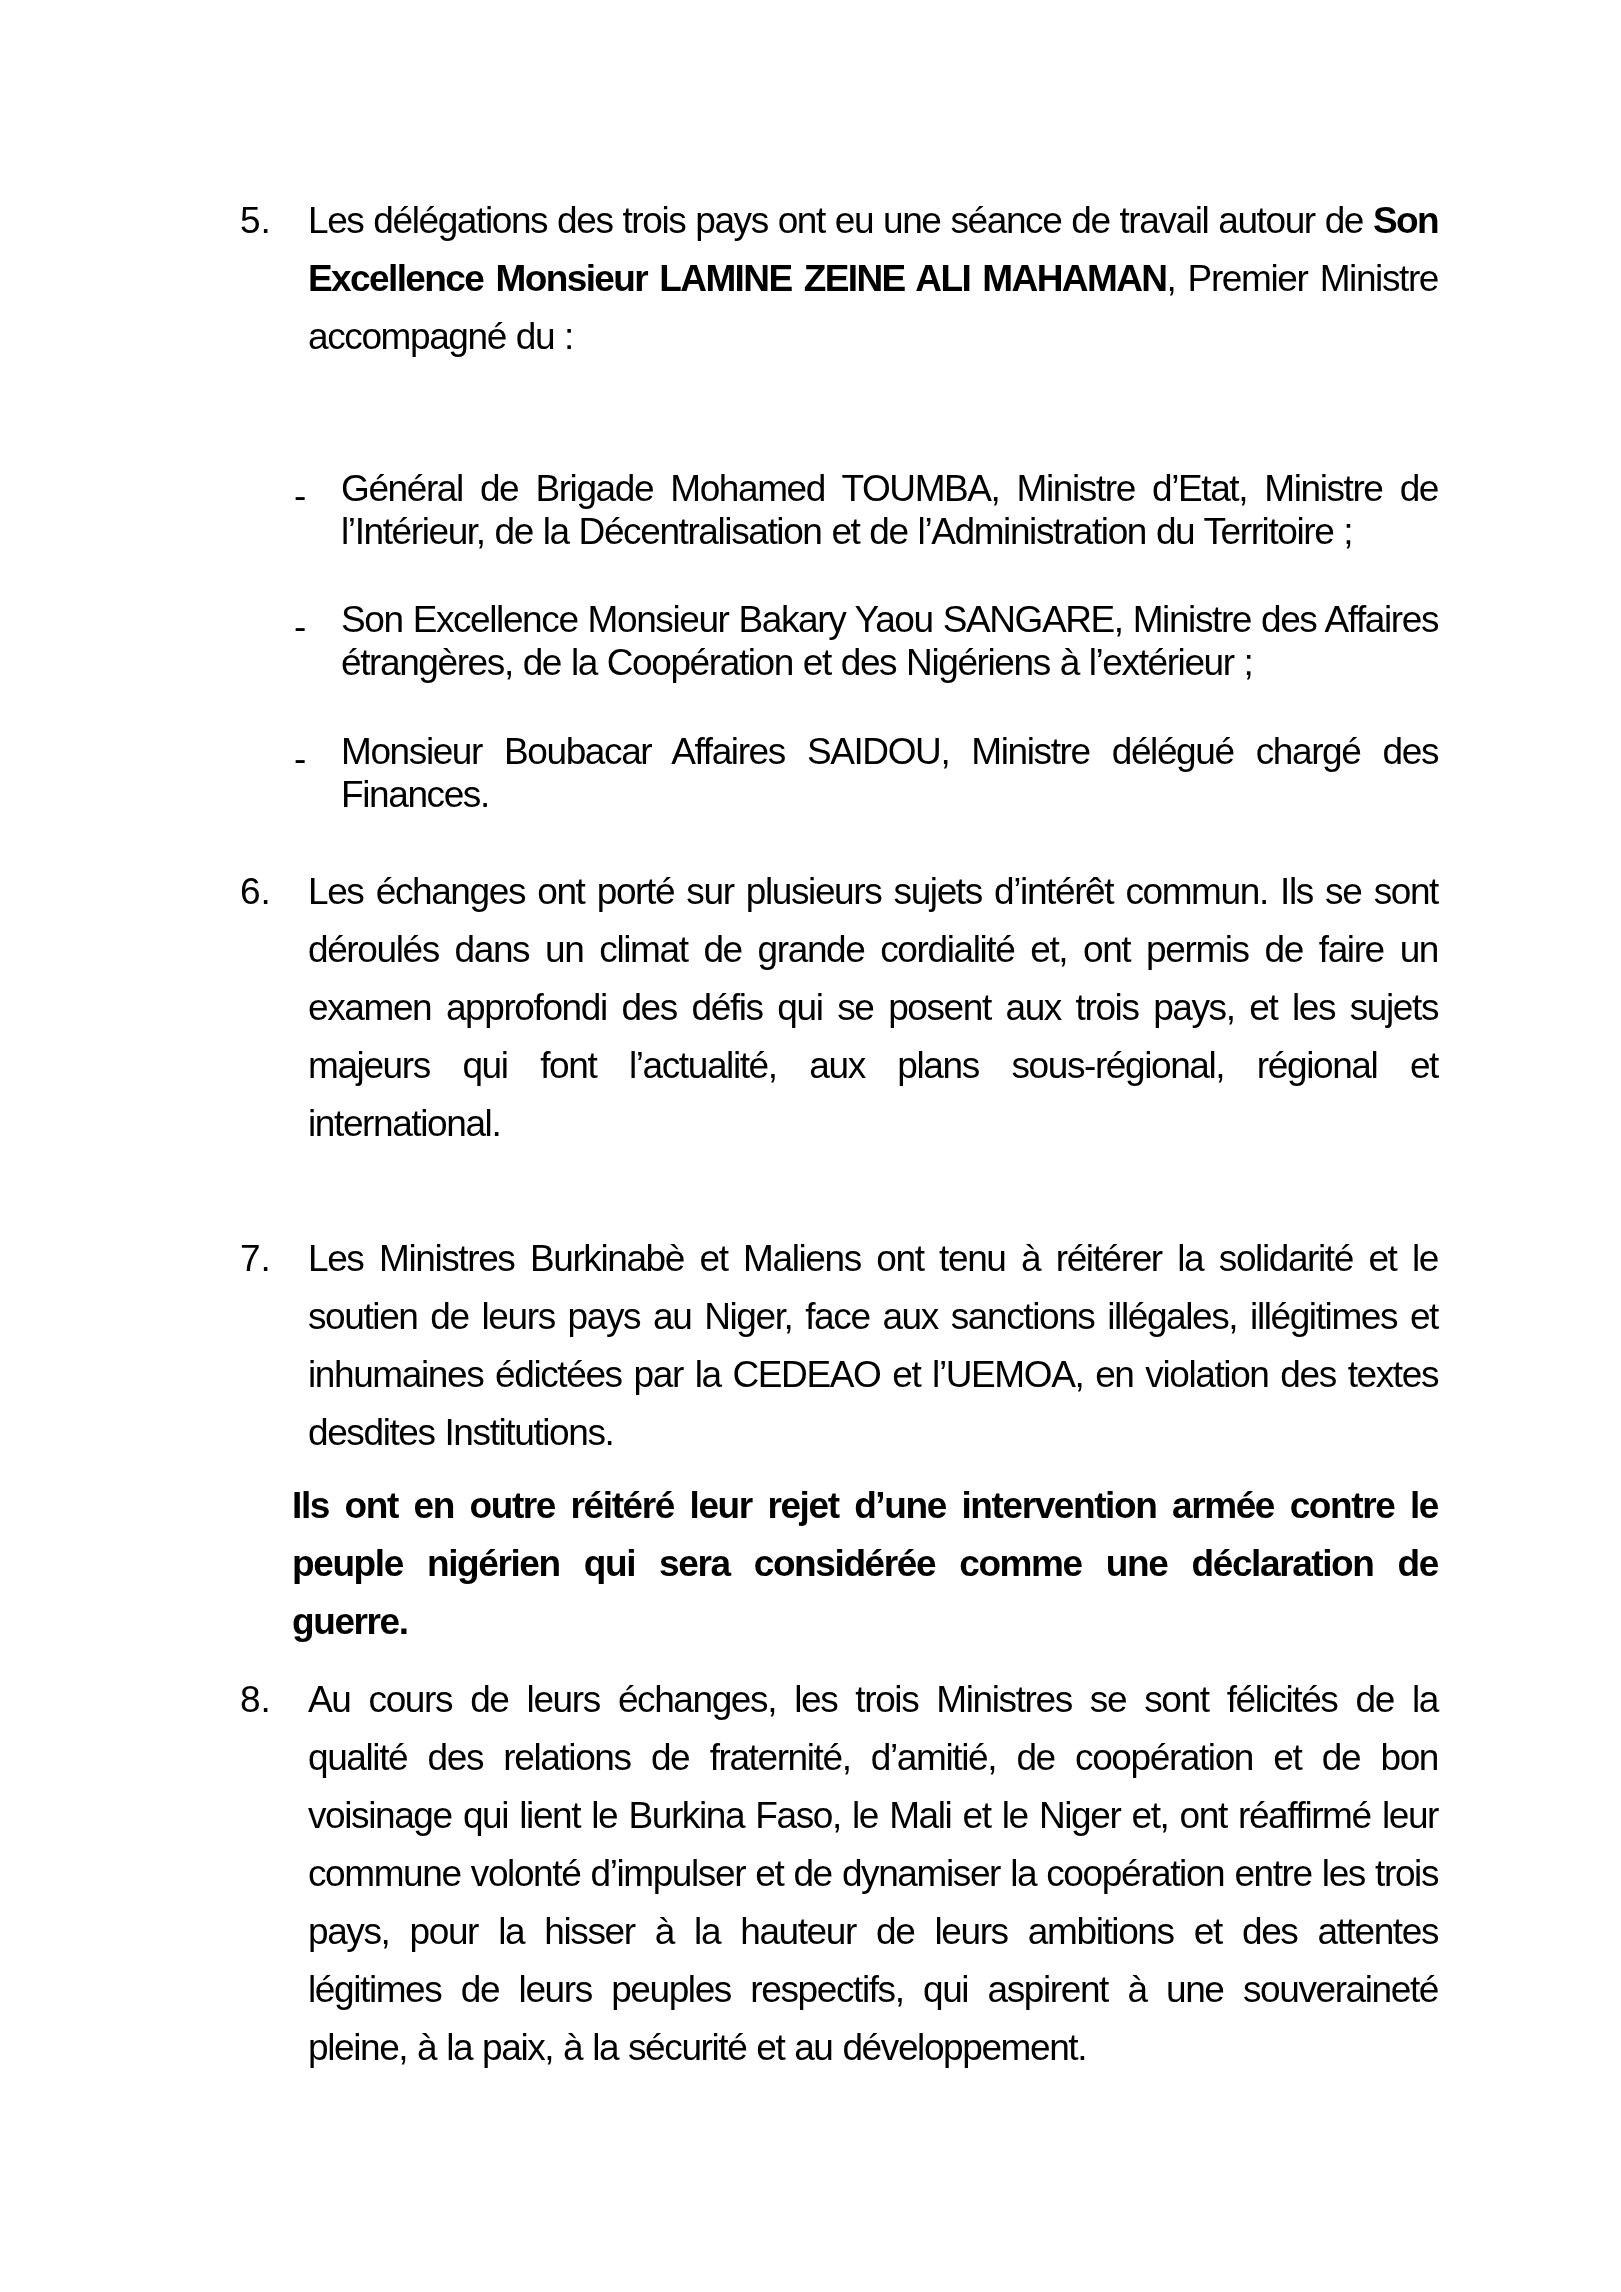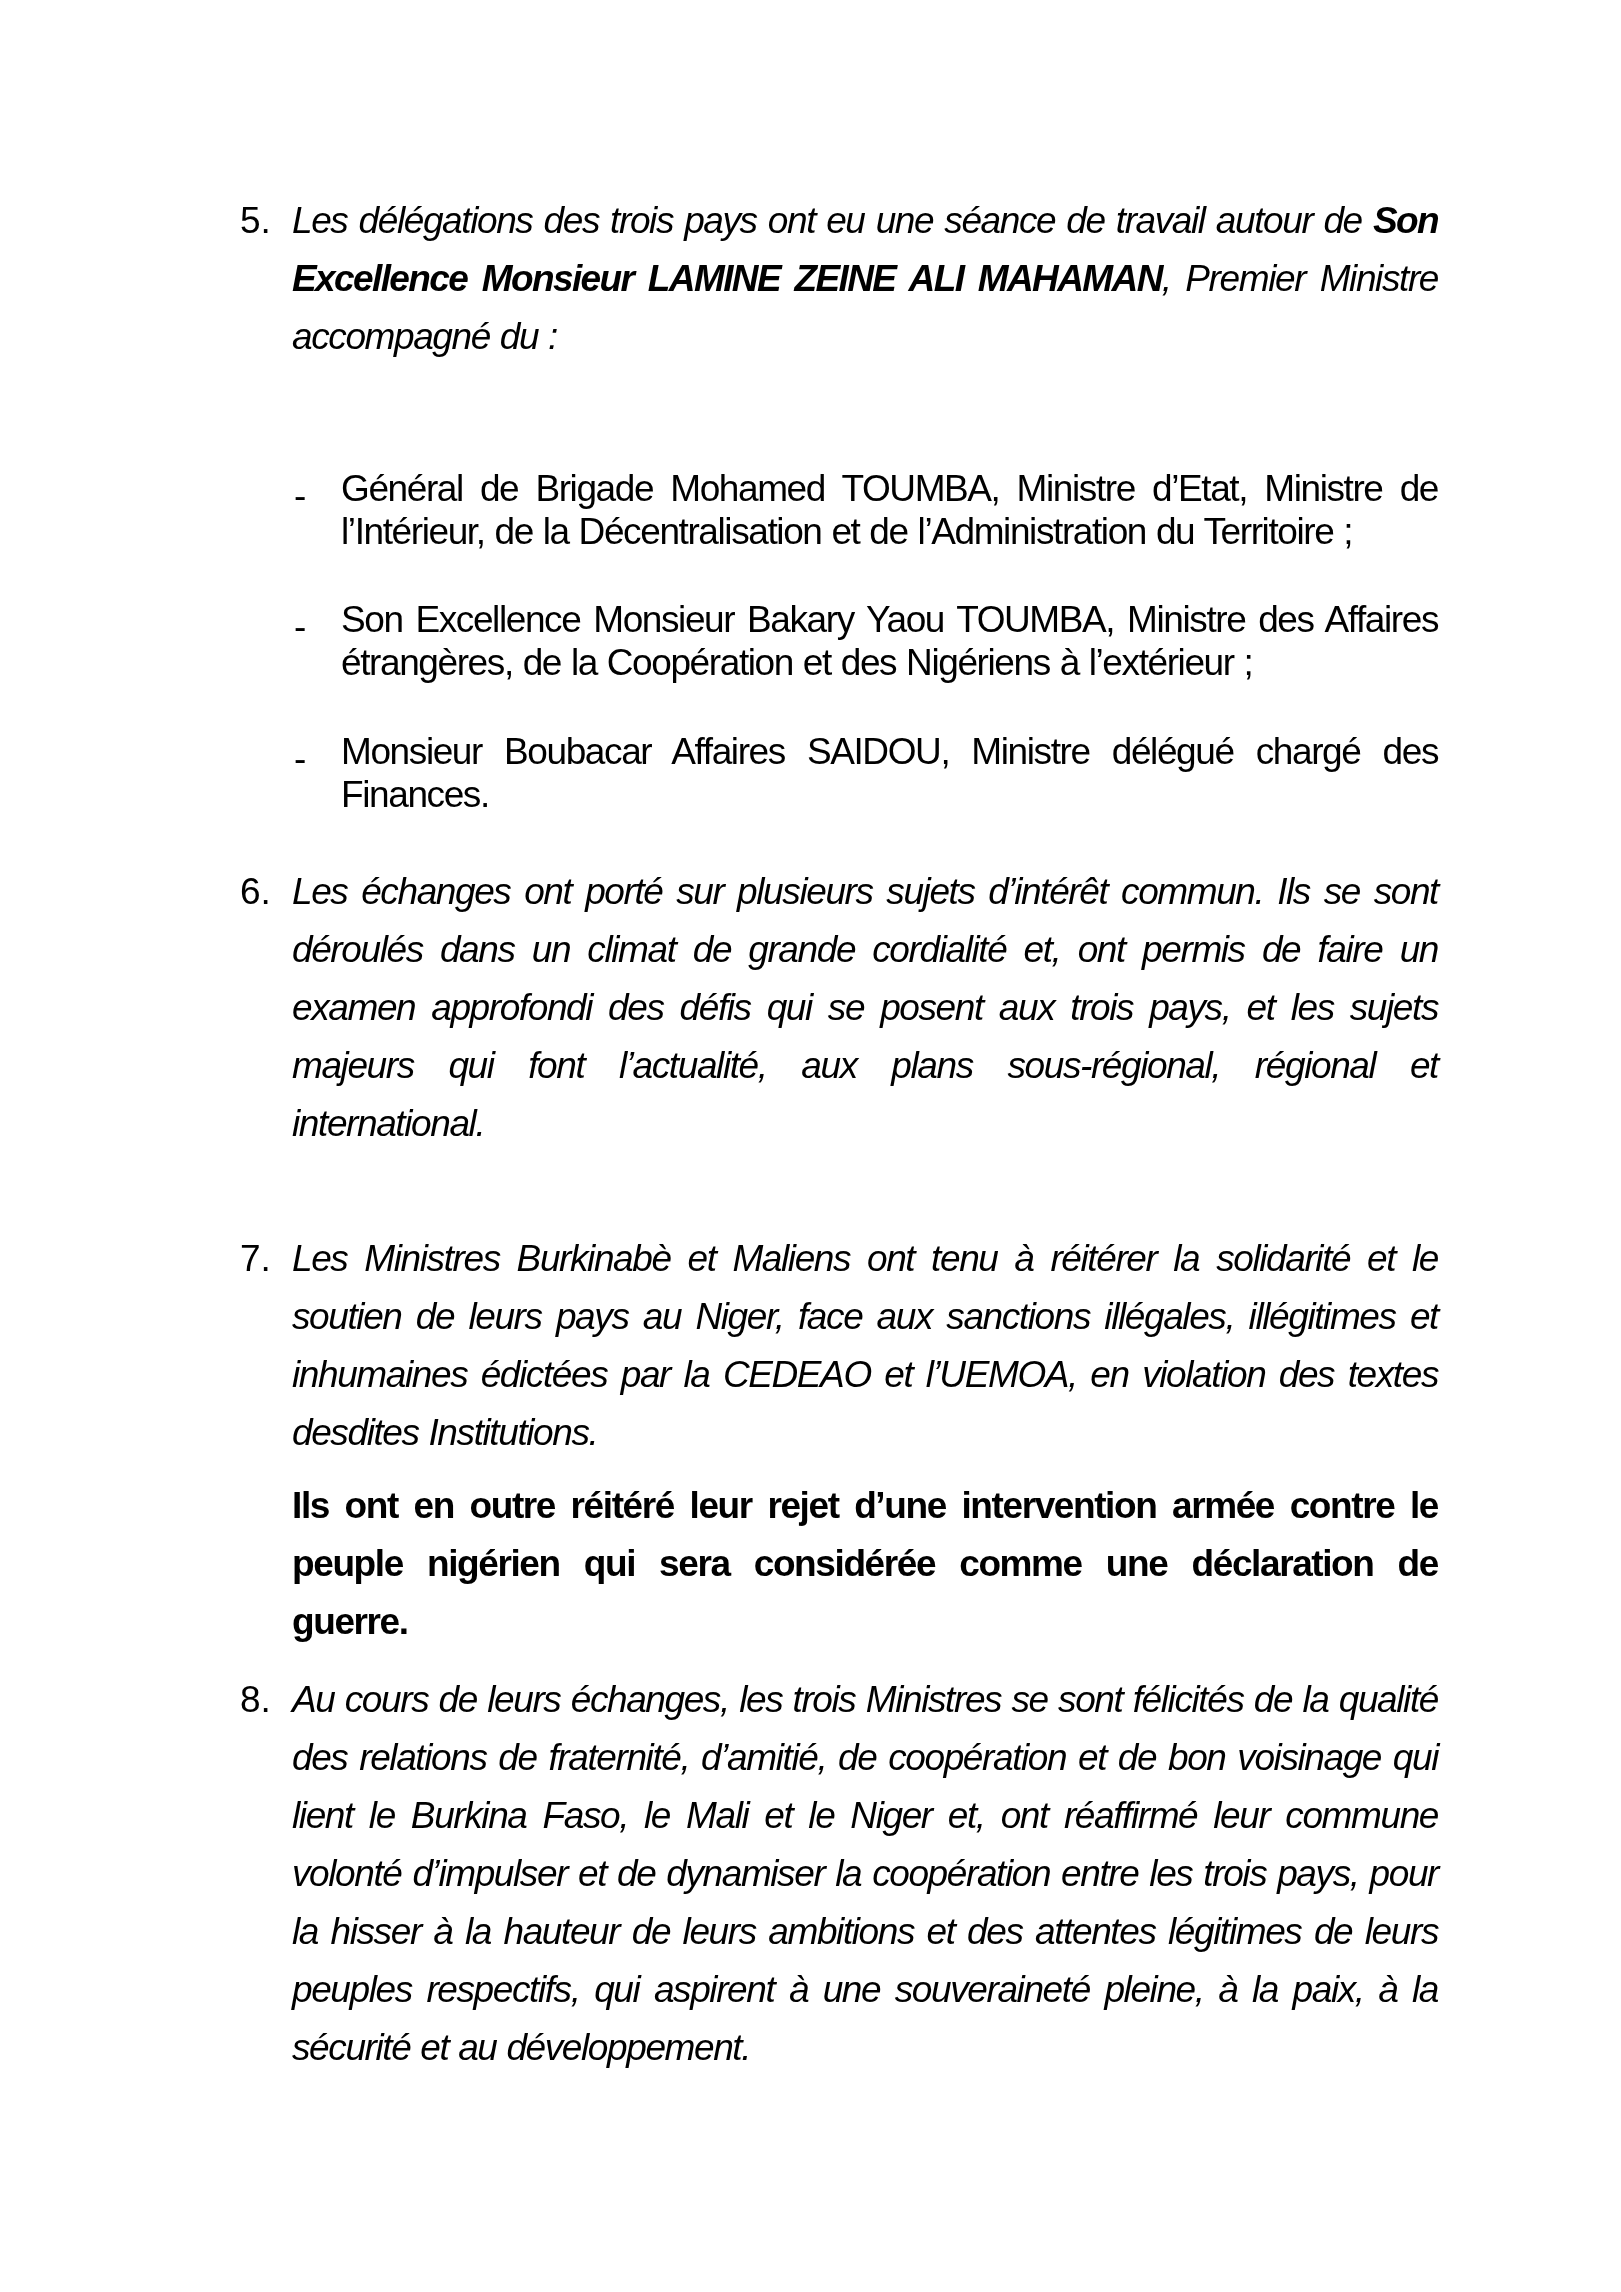--- a/index.html
+++ b/index.html
@@ -1,22 +1,22 @@
 <!DOCTYPE html>
 <html><head>
 <meta charset="utf-8">
 <style>
   html, body { margin:0; padding:0; background:#ffffff; }
   body { width:1621px; height:2293px; position:relative; overflow:hidden;
          font-family:"Liberation Sans", sans-serif; color:#000; }
   .page { position:absolute; left:0; top:0; width:1621px; height:2293px; background:#fff; }
   .item { position:absolute; left:240px; width:1198px; }
   .num { position:absolute; left:0; top:0; font-size:37px; line-height:58px; }
-  .body { margin-left:52px; font-size:37px; line-height:58px; text-align:justify;
-          letter-spacing:-1.4px; word-spacing:1px;font-style:italic; }
+  .body { margin-left:68px; font-size:37px; line-height:58px; text-align:justify;
+          letter-spacing:-1.4px; word-spacing:1px; }
   .body b { font-weight:bold; letter-spacing:-1.6px; }
   .bullet { position:absolute; left:294px; width:1144px; }
   .dash { position:absolute; left:0; top:0; font-size:37px; line-height:58px; }
   .btext { margin-left:47px; font-size:37px; line-height:43px; text-align:justify;
            letter-spacing:-1.4px; word-spacing:1px; }
   .subpara { position:absolute; left:292px; width:1146px; font-size:37px; line-height:58px;
              text-align:justify; letter-spacing:-1.4px; word-spacing:1px; }
 </style>
 </head>
 <body>
@@ -28,21 +28,21 @@
     <div class="body"><span>Les délégations des trois pays ont eu une séance de travail autour de </span><b>Son Excellence Monsieur LAMINE ZEINE ALI MAHAMAN</b><span>, Premier Ministre accompagné du :</span></div>
   </div>
 
   <div class="bullet" style="top:467px;">
     <span class="dash">-</span>
     <div class="btext">Général de Brigade Mohamed TOUMBA, Ministre d’Etat, Ministre de l’Intérieur, de la Décentralisation et de l’Administration du Territoire ;</div>
   </div>
 
   <div class="bullet" style="top:598px;">
     <span class="dash">-</span>
-    <div class="btext">Son Excellence Monsieur Bakary Yaou TOUMBA, Ministre des Affaires étrangères, de la Coopération et des Nigériens à l’extérieur ;</div>
+    <div class="btext">Son Excellence Monsieur Bakary Yaou SANGARE, Ministre des Affaires étrangères, de la Coopération et des Nigériens à l’extérieur ;</div>
   </div>
 
   <div class="bullet" style="top:730px;">
     <span class="dash">-</span>
     <div class="btext">Monsieur Boubacar Affaires SAIDOU, Ministre délégué chargé des Finances.</div>
   </div>
 
   <div class="item" style="top:863px;">
     <span class="num">6.</span>
     <div class="body"> Les échanges ont porté sur plusieurs sujets d’intérêt commun. Ils se sont déroulés dans un climat de grande cordialité et, ont permis de faire un examen approfondi des défis qui se posent aux trois pays, et les sujets majeurs qui font l’actualité, aux plans sous-régional, régional et international.</div>

